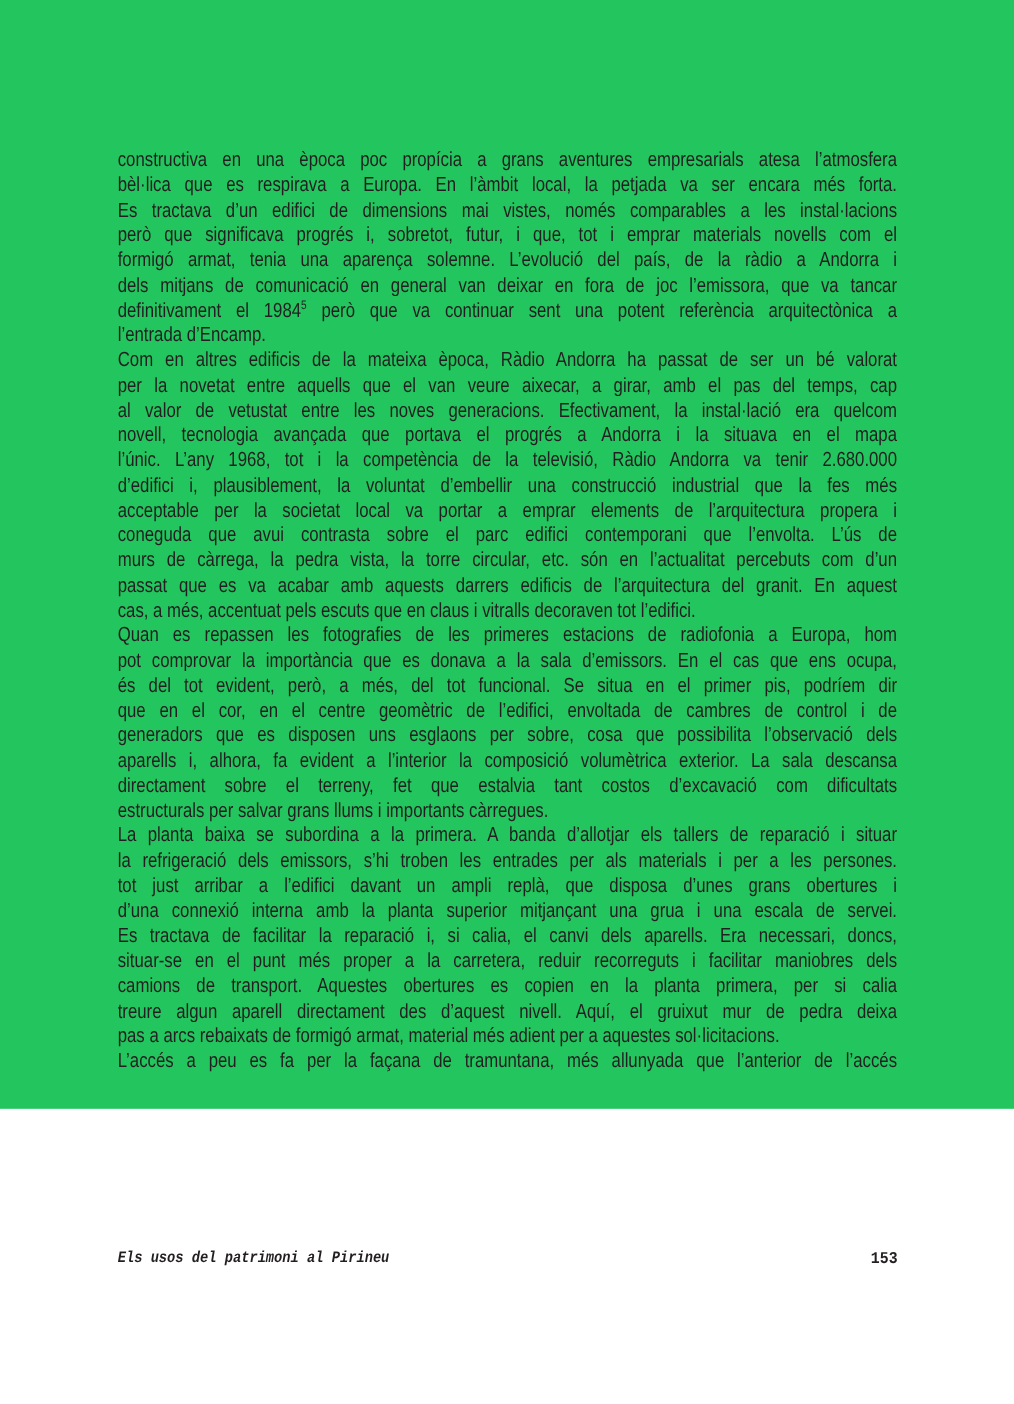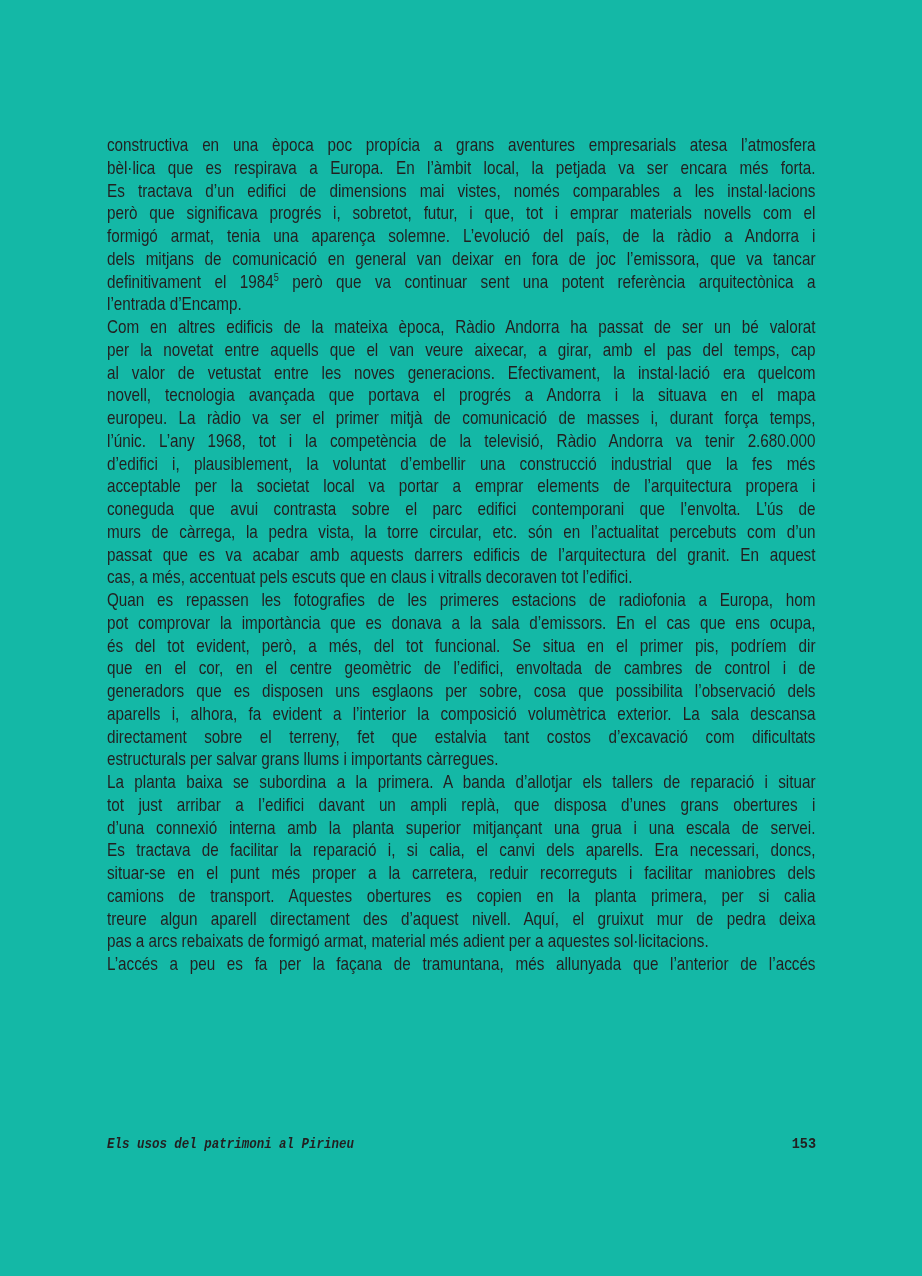--- a/index.html
+++ b/index.html
@@ -1,17 +1,17 @@
 <!DOCTYPE html>
 <html><head>
 <meta charset="utf-8">
 <style>
   html, body { margin: 0; padding: 0; background: #ffffff; }
   body { width: 922px; height: 1276px; position: relative; overflow: hidden; }
-  .page { position: absolute; left: 0; top: 0; width: 922px; height: 1276px; background: #14b8a6; }
+  .page { position: absolute; left: 0; top: 0; width: 922px; height: 1008px; background: #22c55e; }
   .body-text { position: absolute; left: 107px; top: 134px; width: 709px; }
   .line {
     display: block;
     height: 22.76px;
     line-height: 22.76px;
     white-space: nowrap;
     overflow: visible;
     color: #231f20;
     font-family: "Liberation Sans", sans-serif;
     font-size: 18.6px;
@@ -72,23 +72,20 @@
         <div class="line">
           <span class="line-inner">per la novetat entre aquells que el van veure aixecar, a girar, amb el pas del temps, cap</span>
         </div>
         <div class="line">
           <span class="line-inner">al valor de vetustat entre les noves generacions. Efectivament, la instal·lació era quelcom</span>
         </div>
         <div class="line">
           <span class="line-inner">novell, tecnologia avançada que portava el progrés a Andorra i la situava en el mapa</span>
         </div>
         <div class="line">
-          <span class="line-inner">europeu. La ràdio va ser el primer mitjà de comunicació de masses i, durant força temps,</span>
-        </div>
-        <div class="line">
           <span class="line-inner">l’únic. L’any 1968, tot i la competència de la televisió, Ràdio Andorra va tenir 2.680.000</span>
         </div>
         <div class="line">
           <span class="line-inner">d’edifici i, plausiblement, la voluntat d’embellir una construcció industrial que la fes més</span>
         </div>
         <div class="line">
           <span class="line-inner">acceptable per la societat local va portar a emprar elements de l’arquitectura propera i</span>
         </div>
         <div class="line">
           <span class="line-inner">coneguda que avui contrasta sobre el parc edifici contemporani que l’envolta. L’ús de</span>
@@ -127,20 +124,23 @@
         </div>
         <div class="line last">
           <span class="line-inner">estructurals per salvar grans llums i importants càrregues.</span>
         </div>
       </div>
       <div>
         <div class="line">
           <span class="line-inner">La planta baixa se subordina a la primera. A banda d’allotjar els tallers de reparació i situar</span>
         </div>
         <div class="line">
+          <span class="line-inner">la refrigeració dels emissors, s’hi troben les entrades per als materials i per a les persones.</span>
+        </div>
+        <div class="line">
           <span class="line-inner">tot just arribar a l’edifici davant un ampli replà, que disposa d’unes grans obertures i</span>
         </div>
         <div class="line">
           <span class="line-inner">d’una connexió interna amb la planta superior mitjançant una grua i una escala de servei.</span>
         </div>
         <div class="line">
           <span class="line-inner">Es tractava de facilitar la reparació i, si calia, el canvi dels aparells. Era necessari, doncs,</span>
         </div>
         <div class="line">
           <span class="line-inner">situar-se en el punt més proper a la carretera, reduir recorreguts i facilitar maniobres dels</span>

